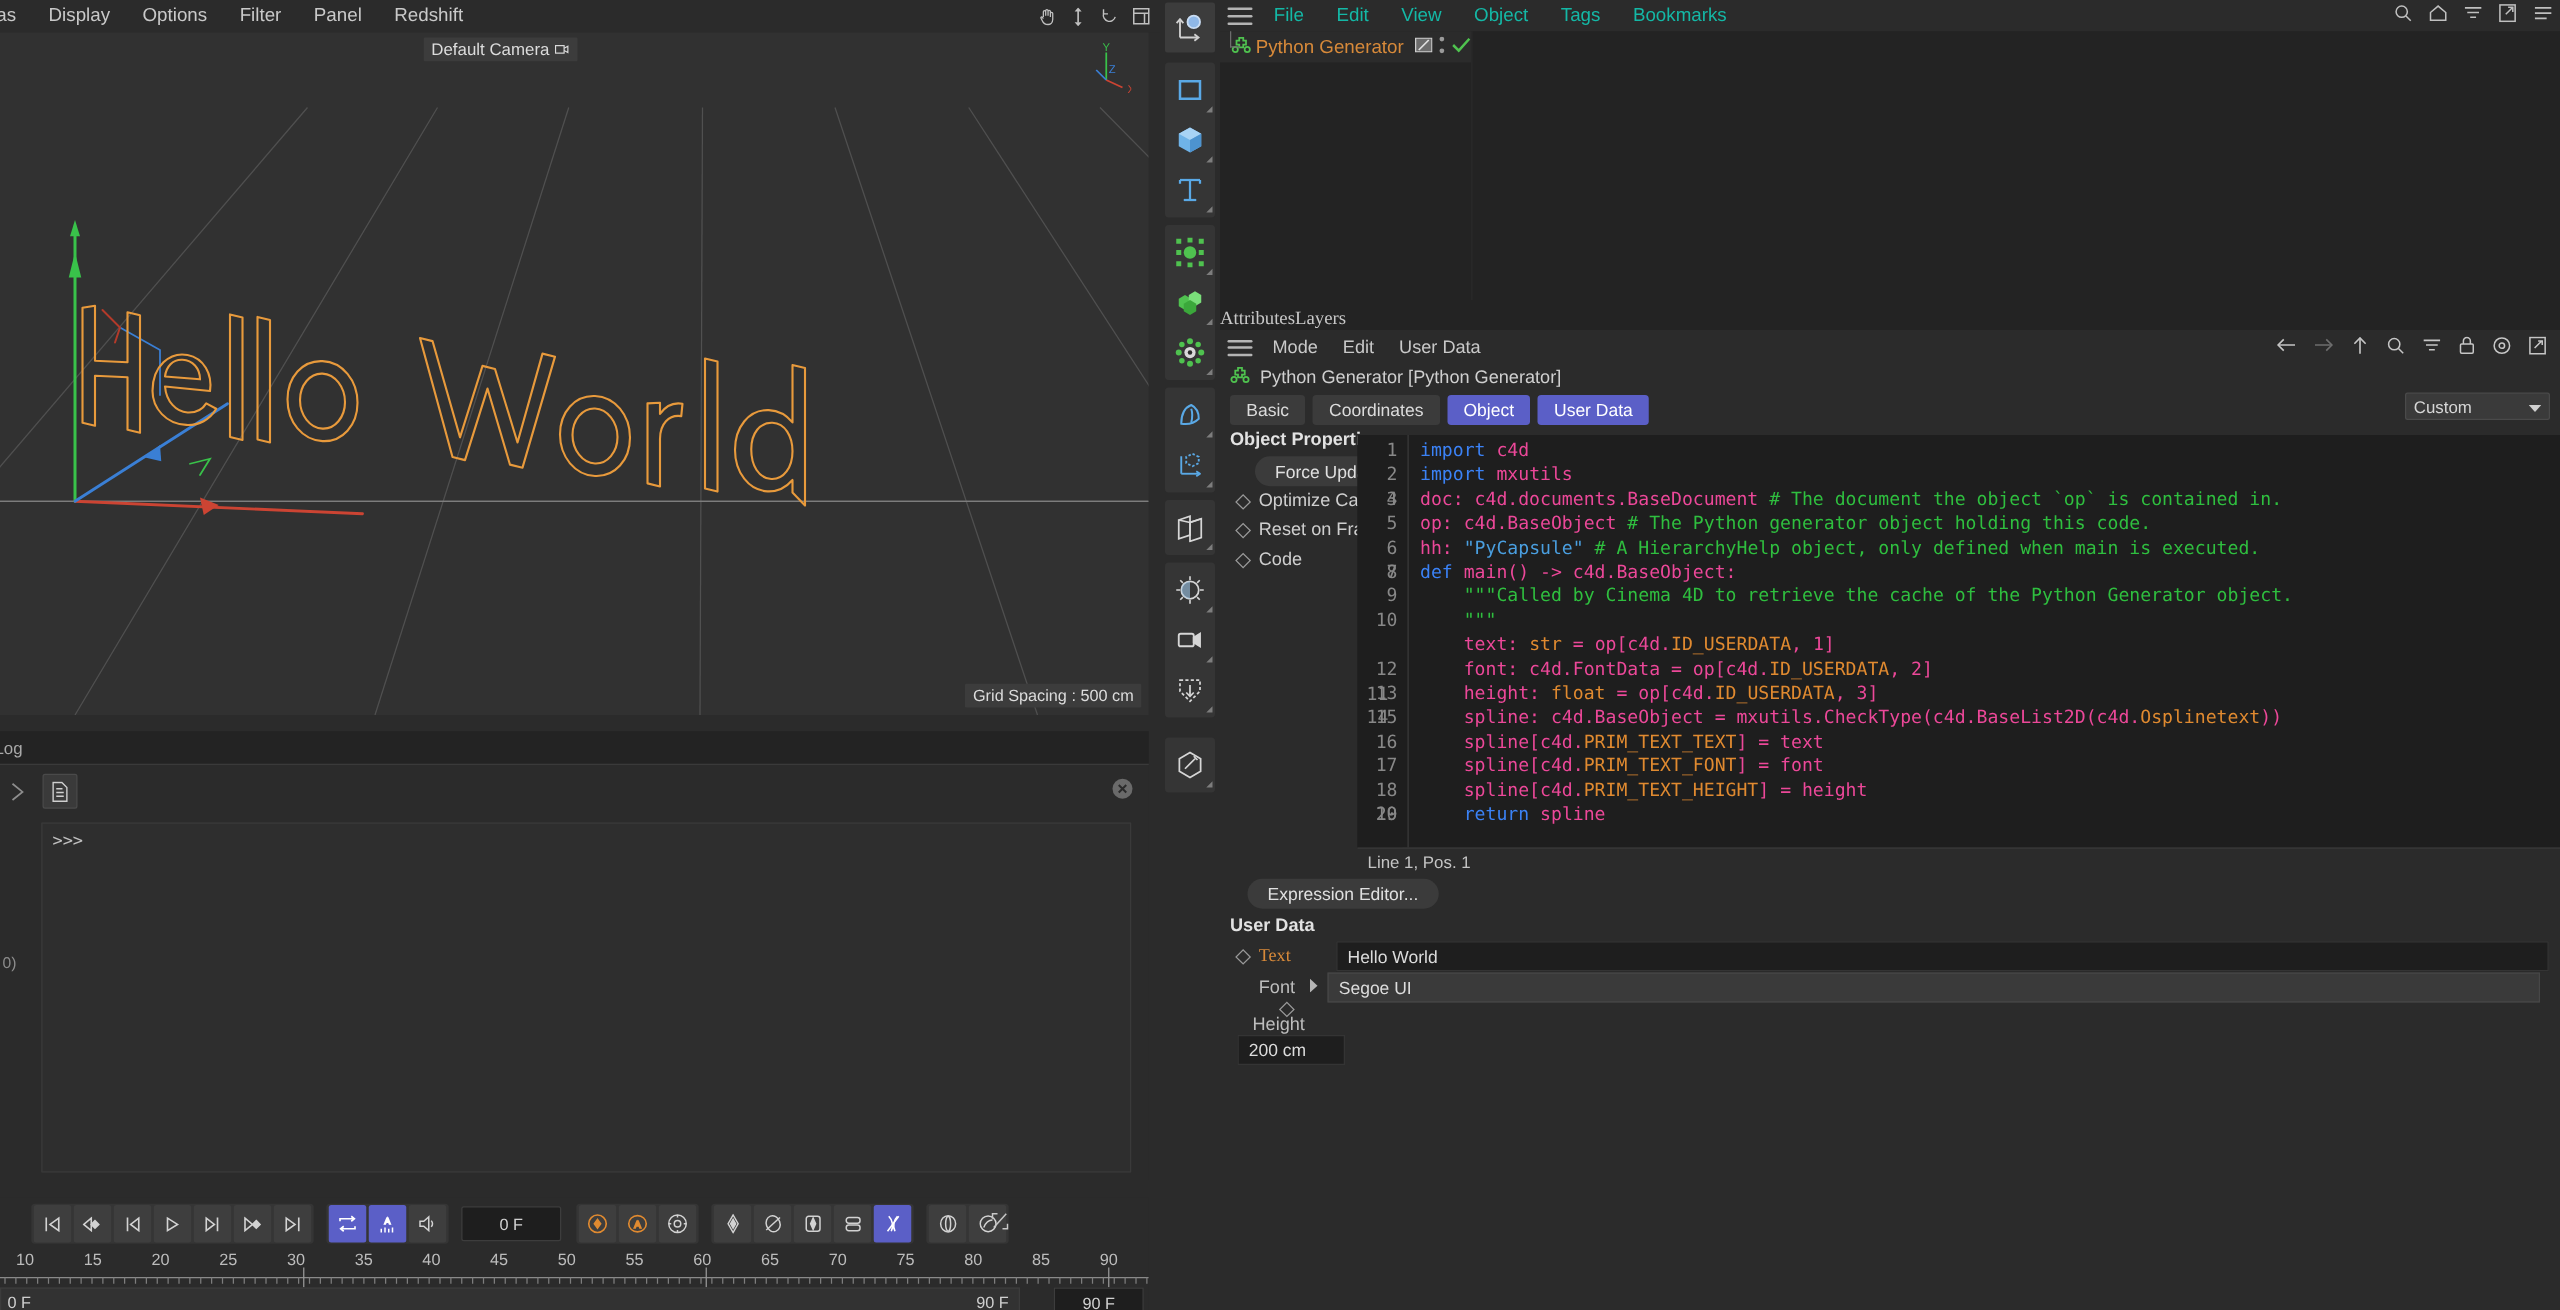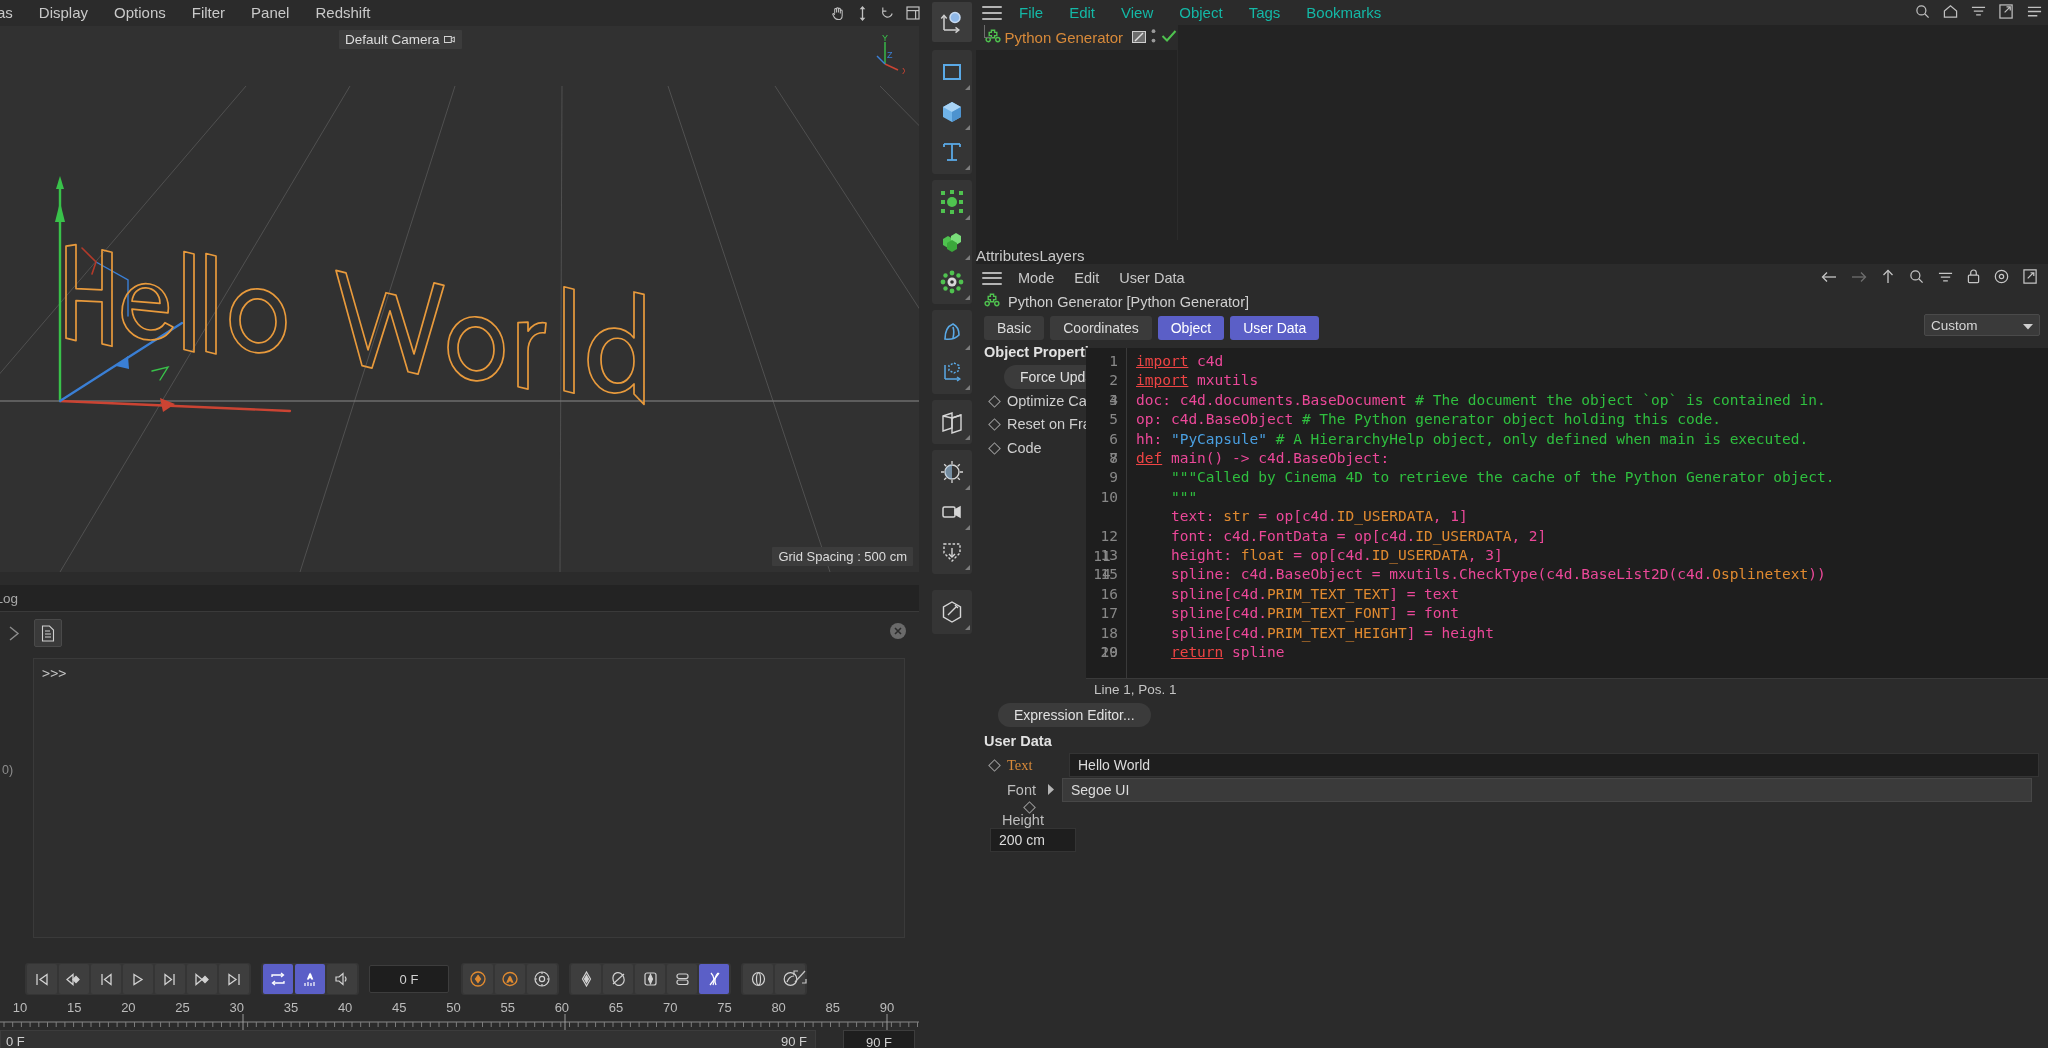--- a/index.html
+++ b/index.html
@@ -100,21 +100,21 @@
   .om-row { position:relative; height:25px; display:flex; align-items:center; background:#2b2b2b; width:201px; }
   .om-row .tree { width:17px; height:25px; position:relative; }
   .om-row .tree:before { content:""; position:absolute; left:8px; top:0; width:1px; height:13px; background:#6d6d6d; }
   .om-row .tree:after  { content:""; position:absolute; left:8px; top:12px; width:8px; height:1px; background:#6d6d6d; }
   .om-row .oname { color:#d88a3a; font-size:15px; margin-left:4px; white-space:nowrap; }
   .om-row .obadges { display:flex; align-items:center; gap:5px; margin-left:9px; }
 
   
   .am { position:absolute; left:0; top:240px; width:1072px; height:808px; background:#2b2b2b; }
   .am-tabs-strip { position:absolute; left:0; top:0; width:1072px; height:24px; background:#232323; }
-  .am-tabs-inner { position:relative; z-index:2; display:flex; align-items:flex-end; height:24px; }
+  .am-tabs-inner { position:relative; z-index:2; display:flex; align-items:flex-end; height:24px;font-family:Liberation Serif, serif; }
 
   .am-menubar { position:absolute; left:0; top:26px; height:24px; width:1072px; display:flex; align-items:center; padding-left:6px; }
   .am-menubar .burger { width:20px; height:13px; display:flex; flex-direction:column; justify-content:space-between; margin-right:6px; }
   .am-menubar .burger i { display:block; height:2px; background:#b4b4b4; border-radius:1px; }
   .am-menubar .mi { padding:0 10px; font-size:14.5px; color:#c9c9c9; }
   .am-menubar .right-icons { position:absolute; right:10px; top:0; height:24px; display:flex; align-items:center; gap:14px; }
 
   .am-obj { position:absolute; left:8px; top:52px; display:flex; align-items:center; gap:8px; font-size:14.5px; color:#cfcfcf; }
 
   .am-tabrow { position:absolute; left:8px; top:76px; display:flex; gap:6px; }
@@ -126,21 +126,21 @@
 
   .secttitle { position:absolute; font-size:14.5px; color:#e2e2e2; font-weight:bold; }
 
   .pill { background:#3b3b3b; border-radius:12px; font-size:14px; color:#e0e0e0; padding:4px 16px; display:inline-block; }
 
   .prop-row { position:absolute; display:flex; align-items:center; font-size:14.5px; color:#cfcfcf; }
   .diamond { width:9px; height:9px; border:1px solid #9a9a9a; transform:rotate(45deg); display:inline-block; margin-right:8px; }
   .chk { width:14px; height:14px; background:#4a7ad6; border-radius:2px; display:inline-flex; align-items:center; justify-content:center; }
   .code-num { color:#888888; }
   .code-line { white-space:pre; font-family:"DejaVu Sans Mono", monospace; font-size:14.5px; line-height:19.4px; }
-  .k-kw   { color:#ef4444;text-decoration:underline; }
+  .k-kw   { color:#3b82f6; }
   .k-str  { color:#4a9fe0; }
   .k-cmt  { color:#2fbf3f; }
   .k-cnst { color:#e08a30; }
   .k-txt  { color:#ec4899; }
 
   .status-line { position:absolute; font-size:13.5px; color:#c4c4c4; }
 
   .ud-row { position:absolute; display:flex; align-items:center; font-size:14.5px; }
   .ud-label { color:#d88a3a; }
   .ud-label2 { color:#bdbdbd; }

